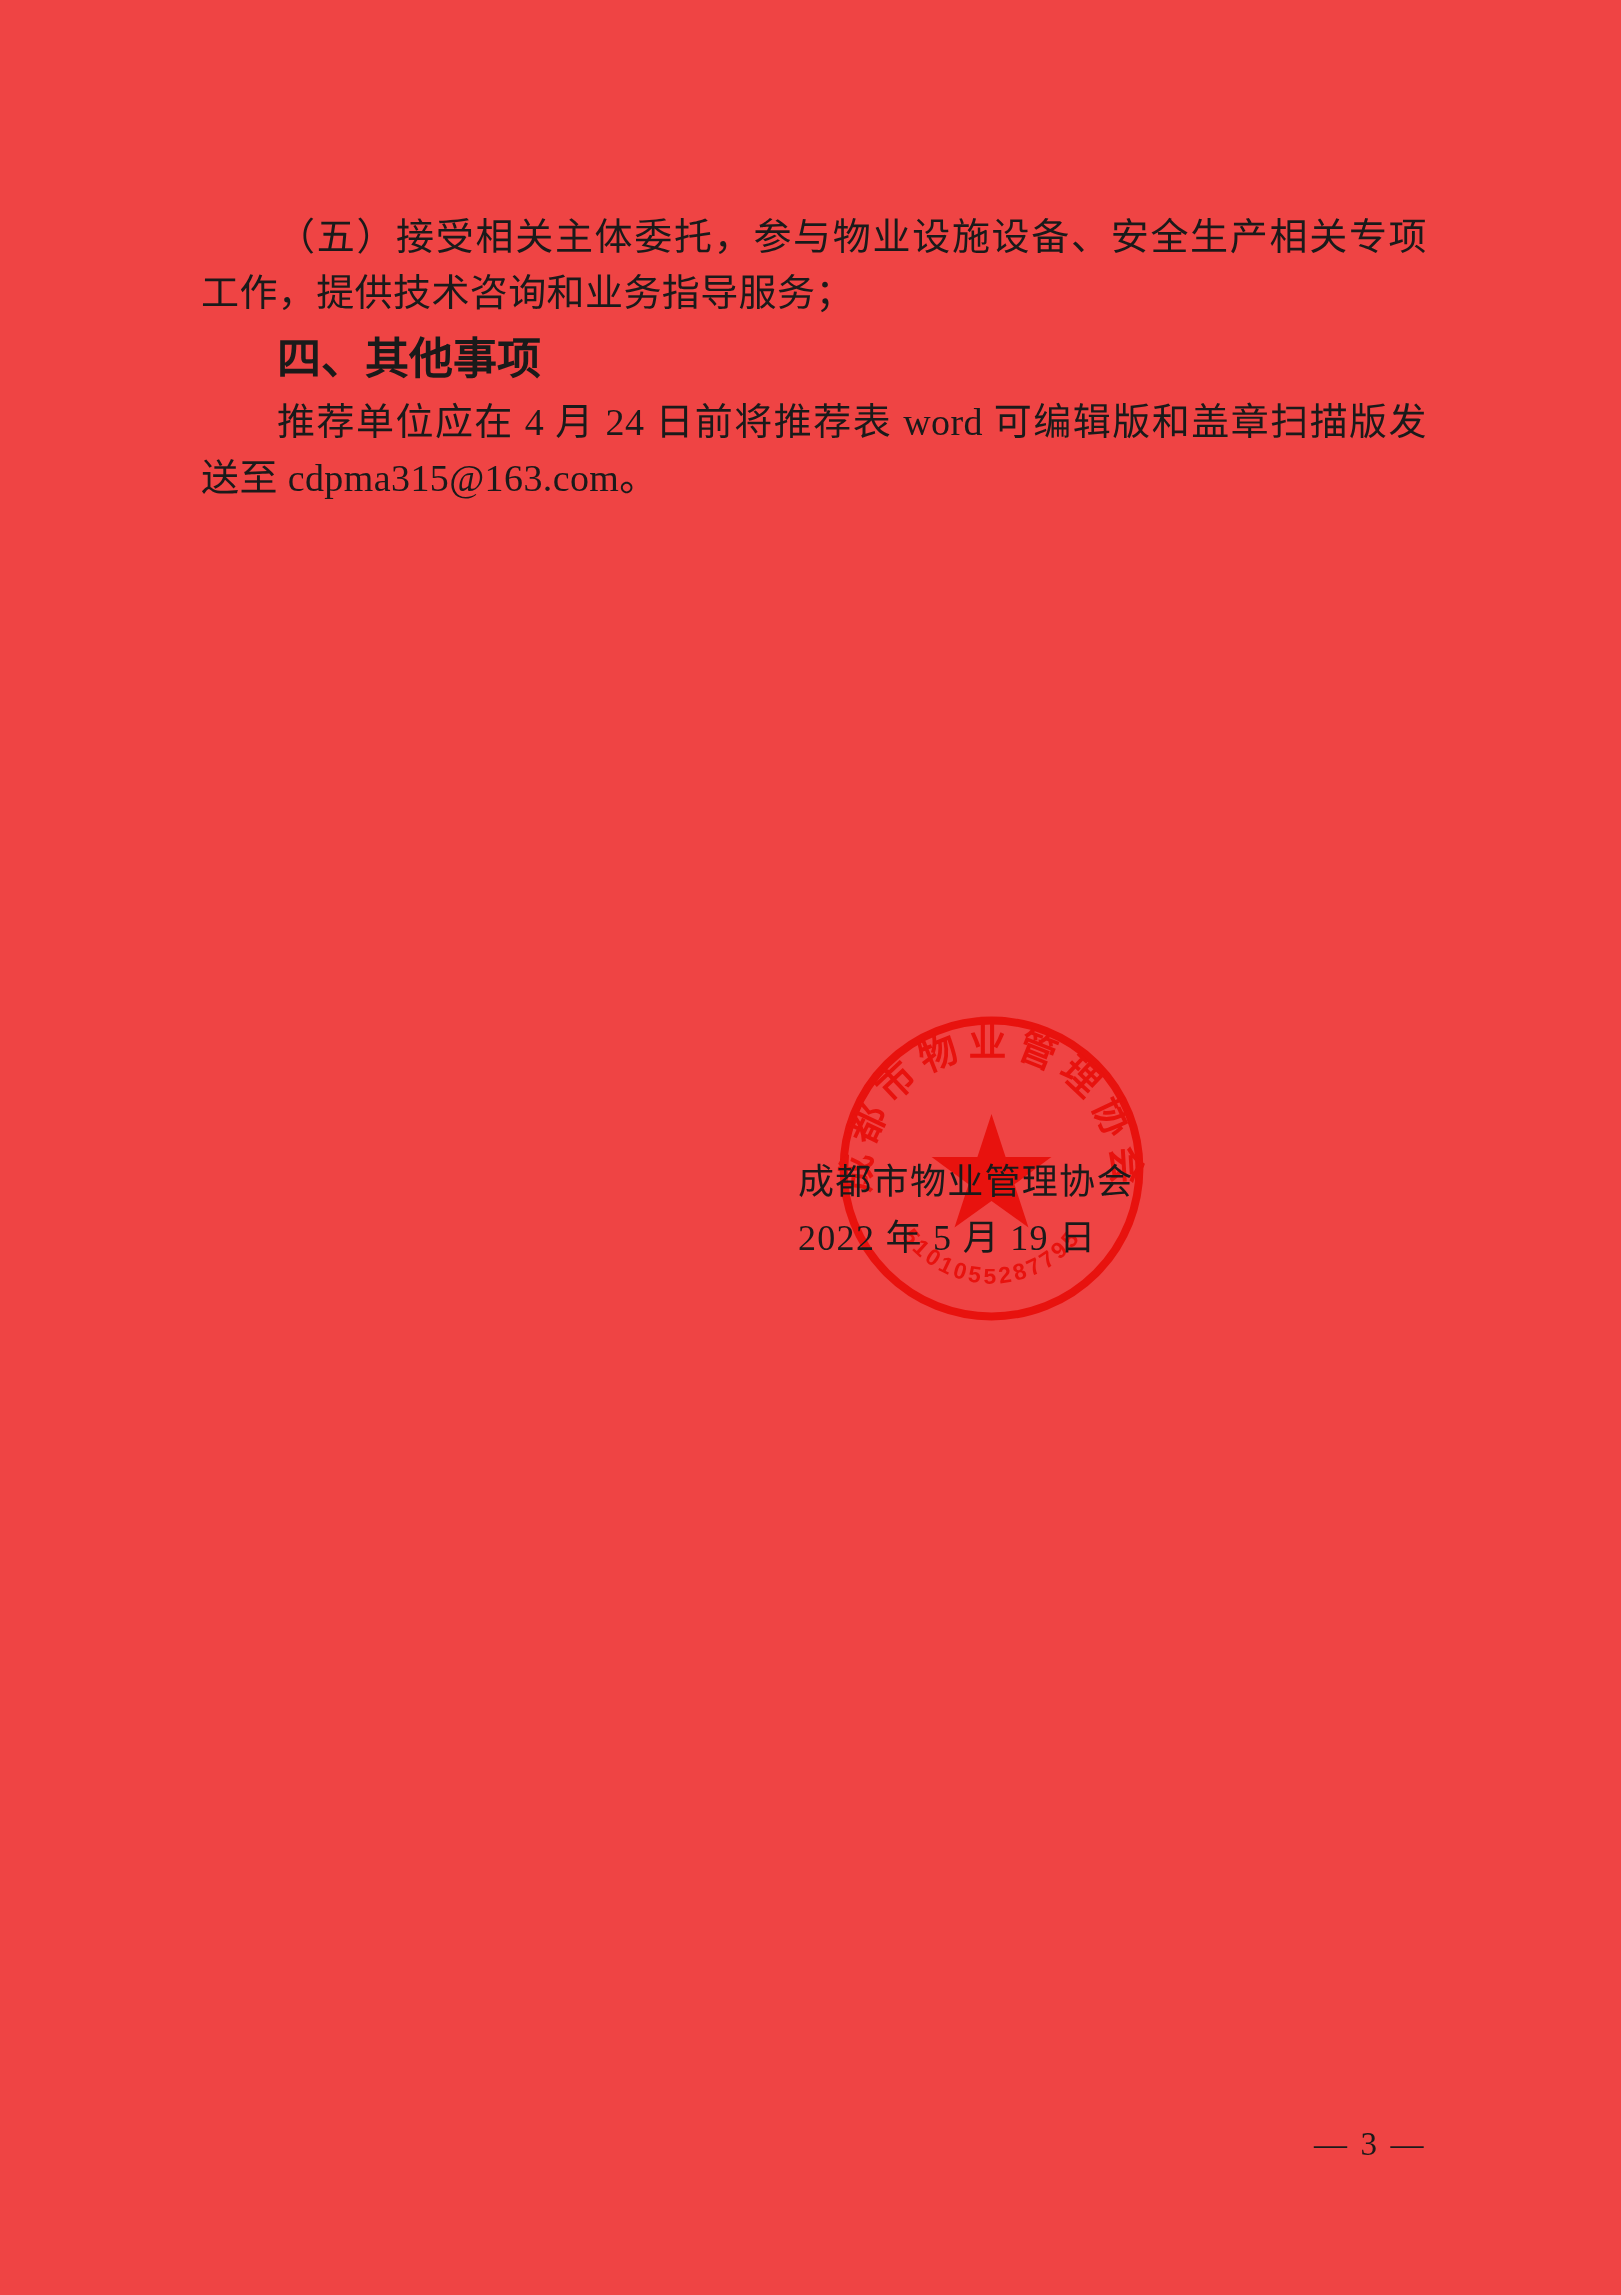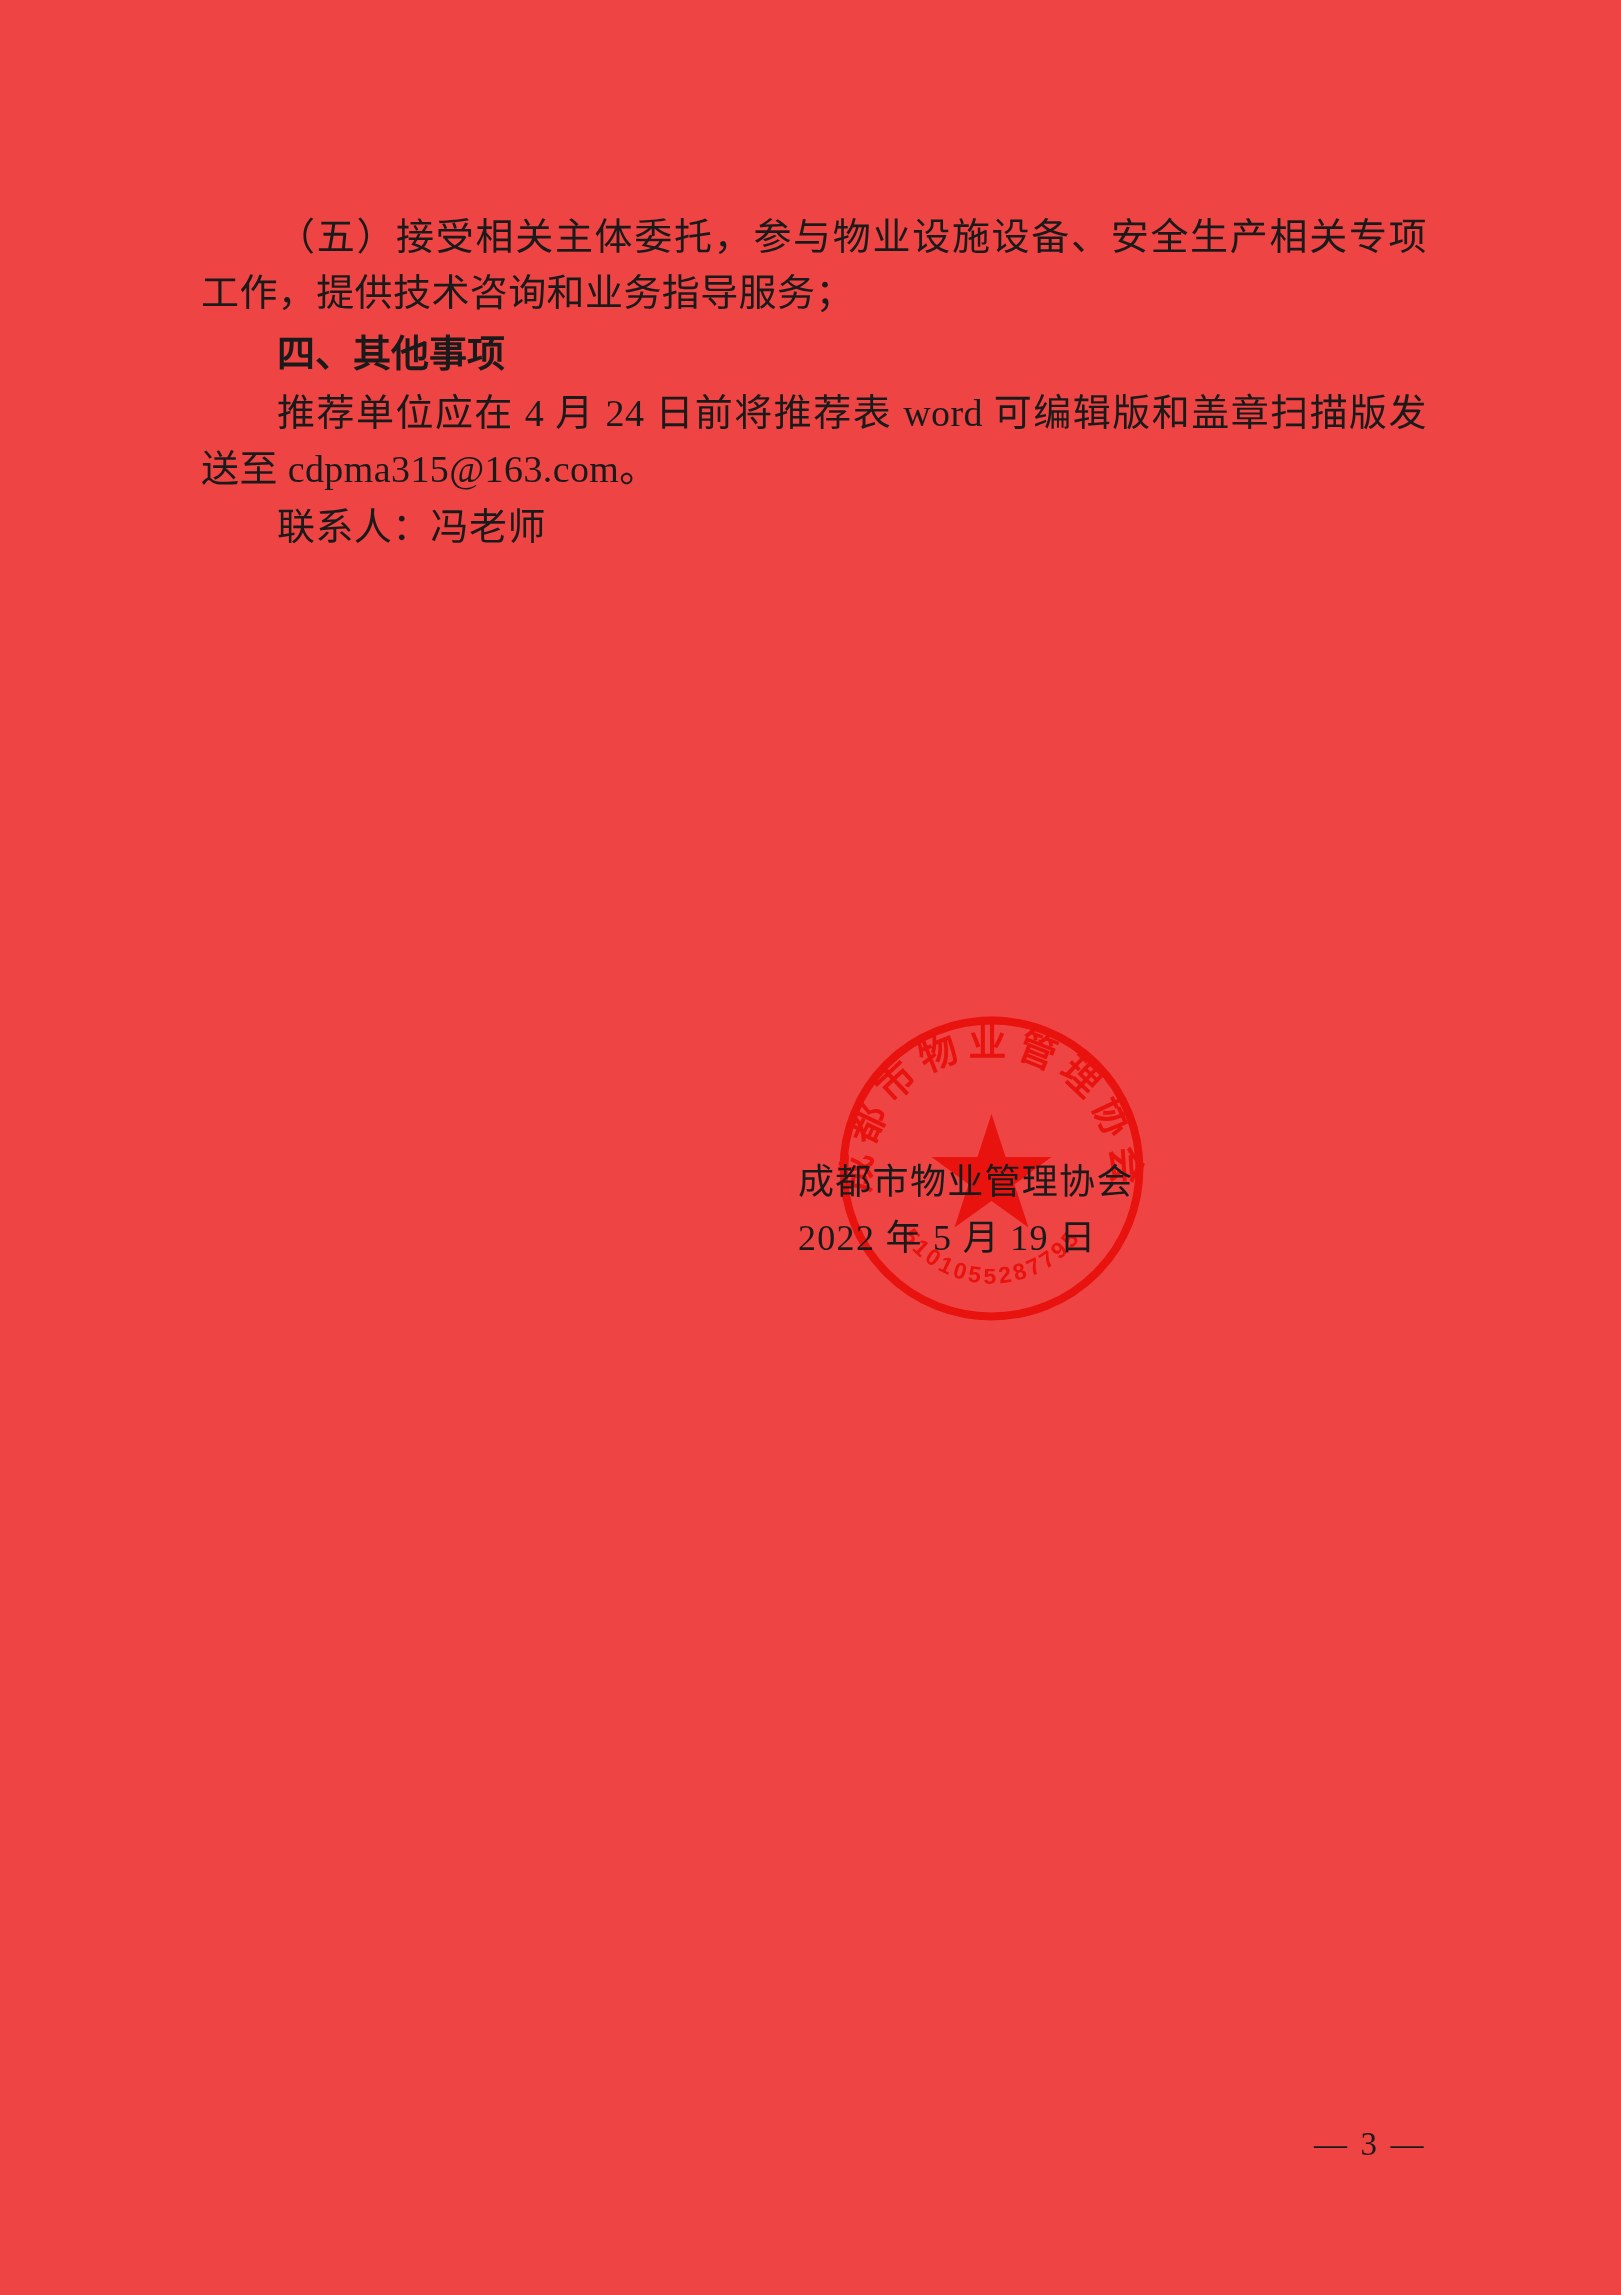--- a/index.html
+++ b/index.html
@@ -38,21 +38,21 @@
     letter-spacing: 0.4px;
     text-align: justify;
     text-justify: inter-ideograph;
     margin: 0 0 1.8px 0;
     word-break: break-all;
   }
   .indent {
     text-indent: 76px;
   }
   .heading {
-    font-size: 38px;
+    font-size: 44px;
     line-height: 1.47;
     font-weight: bold;
     text-indent: 76px;
     margin: 5.3px 0 3.5px 0;
     font-family: "Liberation Sans", "DejaVu Sans", sans-serif;
   }
 
   
   .sign-block {
     position: absolute;
@@ -92,21 +92,20 @@
 
   <div class="content">
 
     <p class="para indent">（五）接受相关主体委托，参与物业设施设备、安全生产相关专项工作，提供技术咨询和业务指导服务；</p>
 
 
     <p class="heading">四、其他事项</p>
 
     <p class="para indent">推荐单位应在 4 月 24 日前将推荐表 word 可编辑版和盖章扫描版发送至 cdpma315@163.com。</p>
 
-    <p class="para indent">联系人：冯老师</p>
 
 
   </div>
 
   <svg class="seal" viewBox="0 0 360 360" aria-hidden="true">
     <g fill="none" stroke="#e8120e" stroke-width="9">
       <circle cx="180" cy="180" r="168"></circle>
     </g>
 
     <defs>

